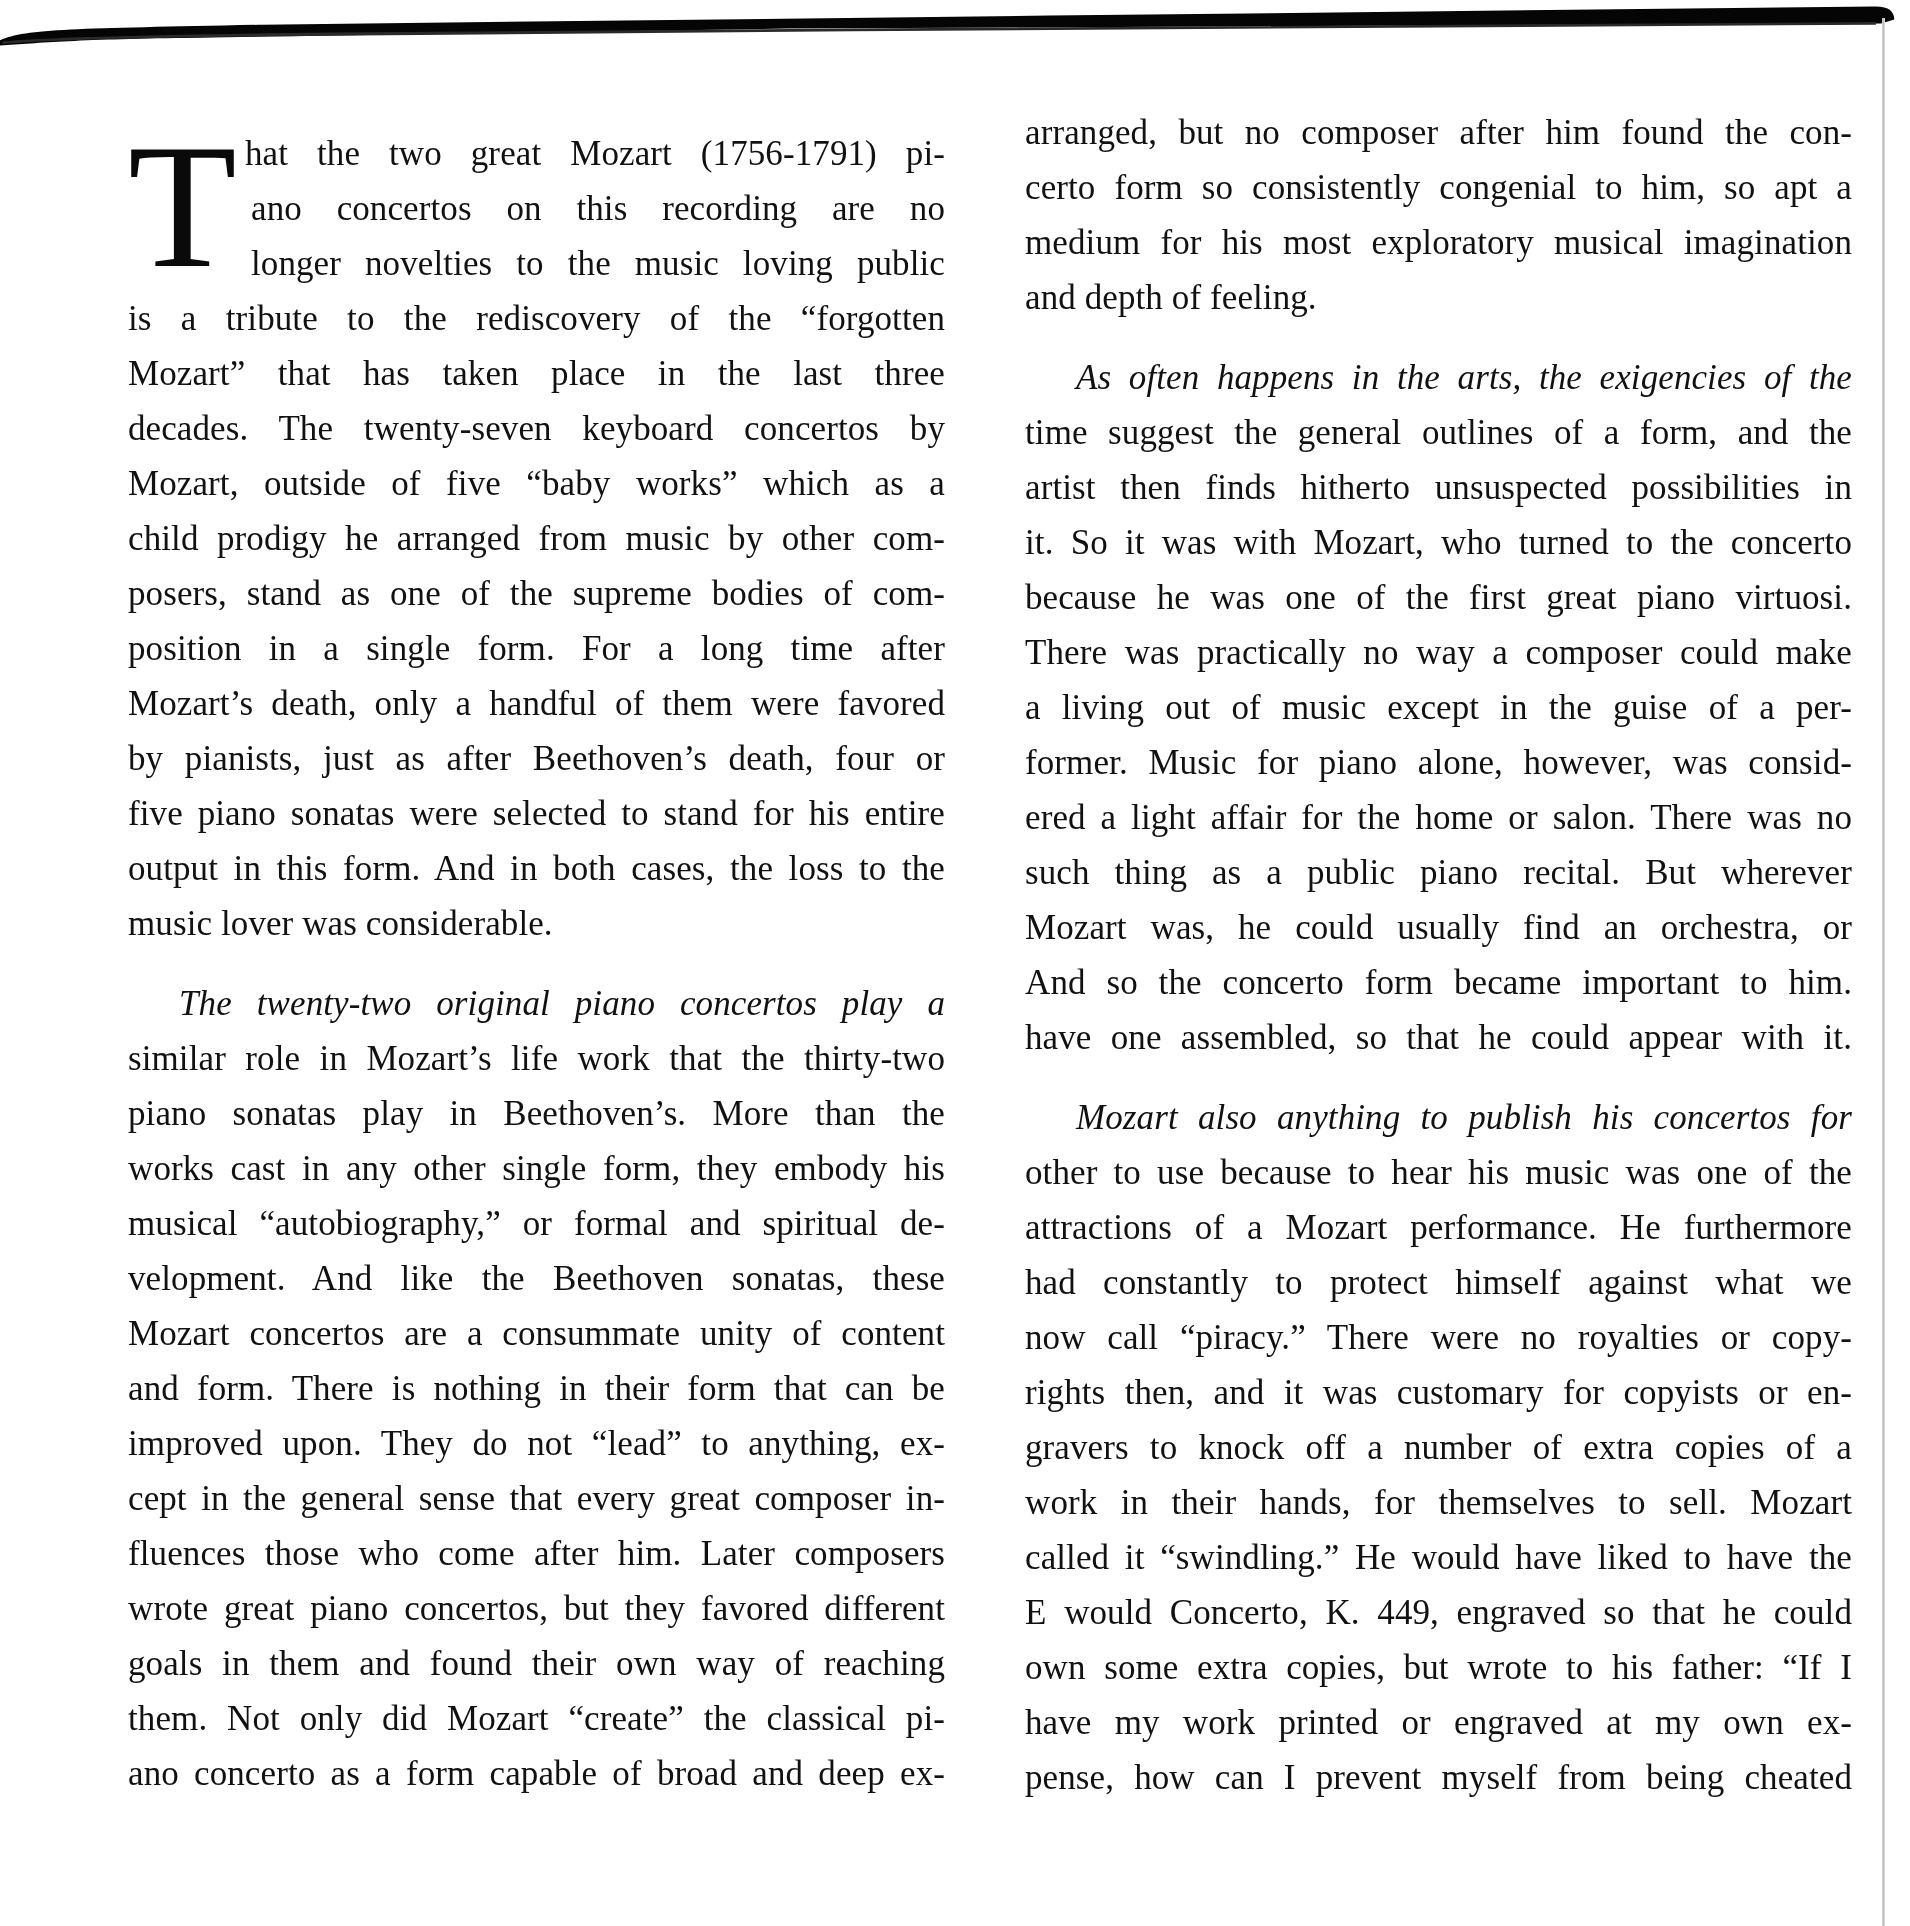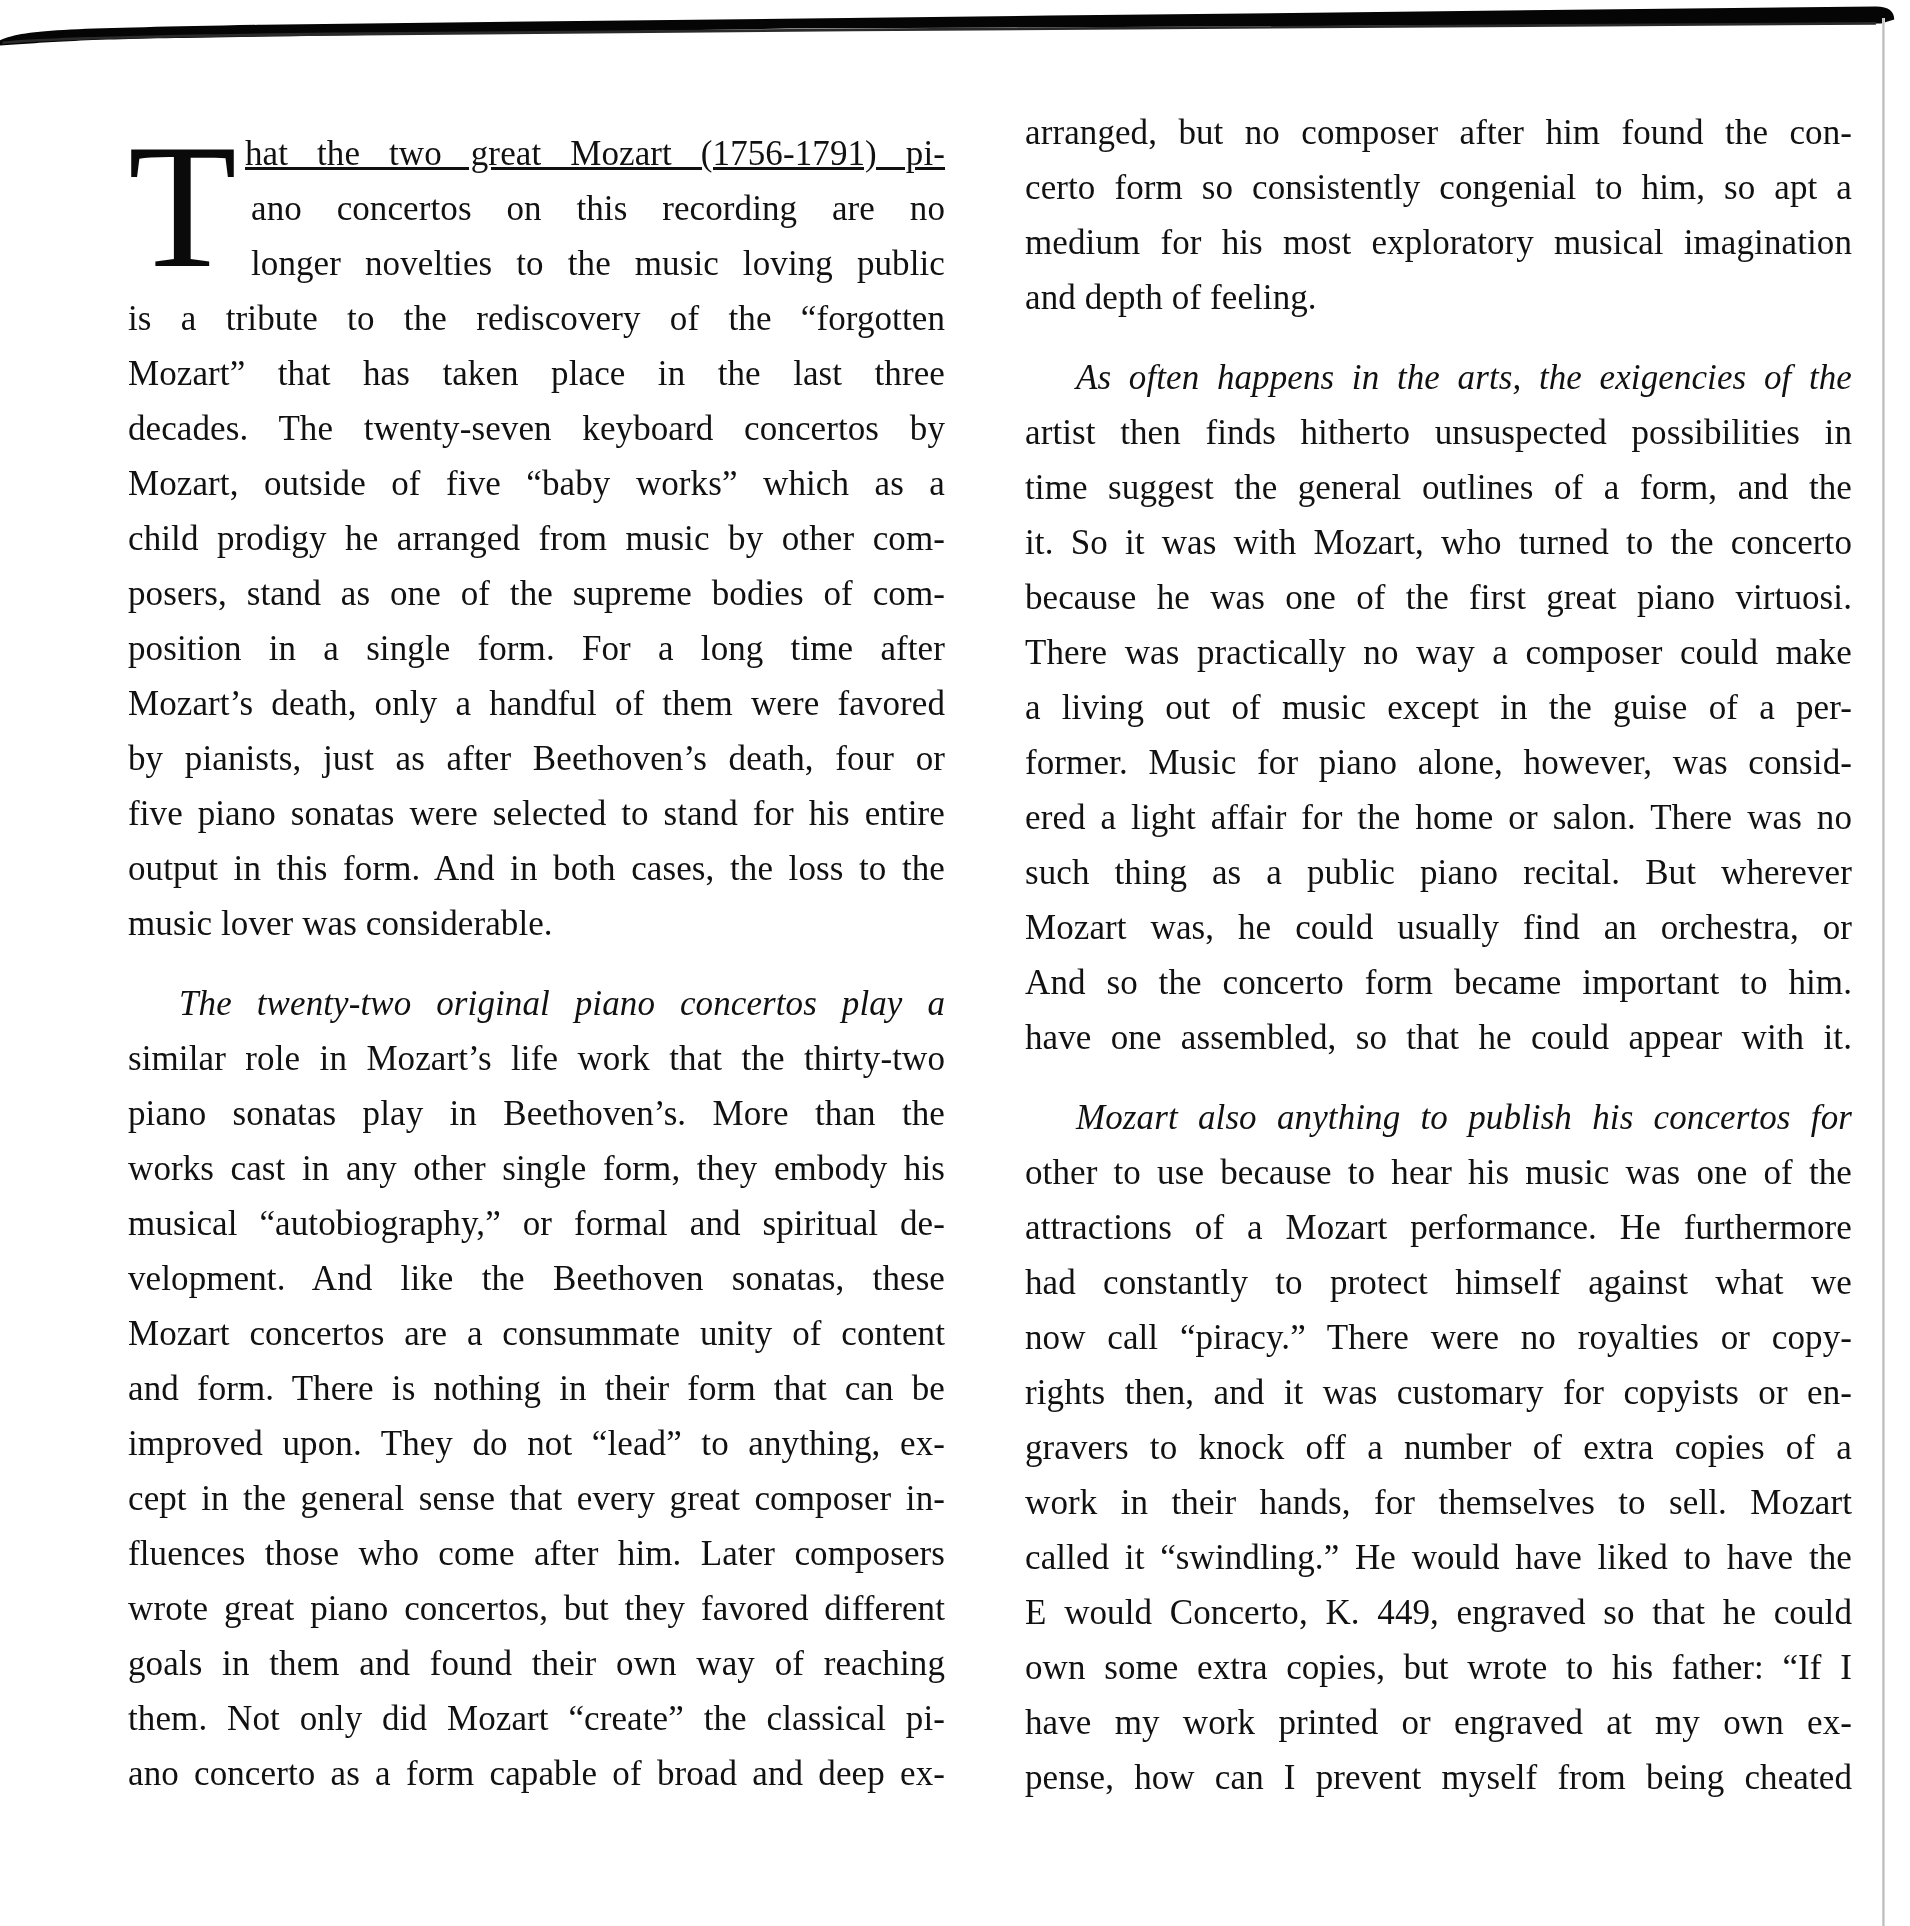--- a/index.html
+++ b/index.html
@@ -82,21 +82,20 @@
     line-height: 151px;
     height: 157px;
     font-family: "Liberation Serif", "DejaVu Serif", serif;
     color: #0a0a0a;
   }
   .dc-line {
     padding-left: 123px;
   }
   .dc-line.first {
     padding-left: 117px;
-    text-decoration: underline;
   }
 </style>
 </head>
 <body>
 
 <div class="page">
 
   <svg class="top-band" viewBox="0 0 2912 80" preserveAspectRatio="none">
     <path d="M0,62 C40,44 120,44 400,38 L1600,24 L2860,10 C2880,10 2888,18 2888,30 L2868,36 L1200,44 L300,58 C120,60 60,66 0,70 Z" fill="#050505"></path>
     <path d="M4,64 C60,58 200,54 500,50 L1300,44 L2860,34 L2860,38 L1300,48 L500,55 C200,58 60,62 4,68 Z" fill="#2a2a2a"></path>
@@ -146,22 +145,22 @@
   <div class="column col-right">
     <div>
       <span class="line">arranged, but no composer after him found the con-</span>
       <span class="line">certo form so consistently congenial to him, so apt a</span>
       <span class="line">medium for his most exploratory musical imagination</span>
       <span class="line last">and depth of feeling.</span>
     </div>
     <div class="para-gap"></div>
     <div>
       <span class="line indent">As often happens in the arts, the exigencies of the</span>
+      <span class="line">time suggest the general outlines of a form, and the</span>
       <span class="line">artist then finds hitherto unsuspected possibilities in</span>
-      <span class="line">time suggest the general outlines of a form, and the</span>
       <span class="line">it. So it was with Mozart, who turned to the concerto</span>
       <span class="line">because he was one of the first great piano virtuosi.</span>
       <span class="line">There was practically no way a composer could make</span>
       <span class="line">a living out of music except in the guise of a per-</span>
       <span class="line">former. Music for piano alone, however, was consid-</span>
       <span class="line">ered a light affair for the home or salon. There was no</span>
       <span class="line">such thing as a public piano recital. But wherever</span>
       <span class="line">Mozart was, he could usually find an orchestra, or</span>
       <span class="line">And so the concerto form became important to him.</span>
       <span class="line">have one assembled, so that he could appear with it.</span>

